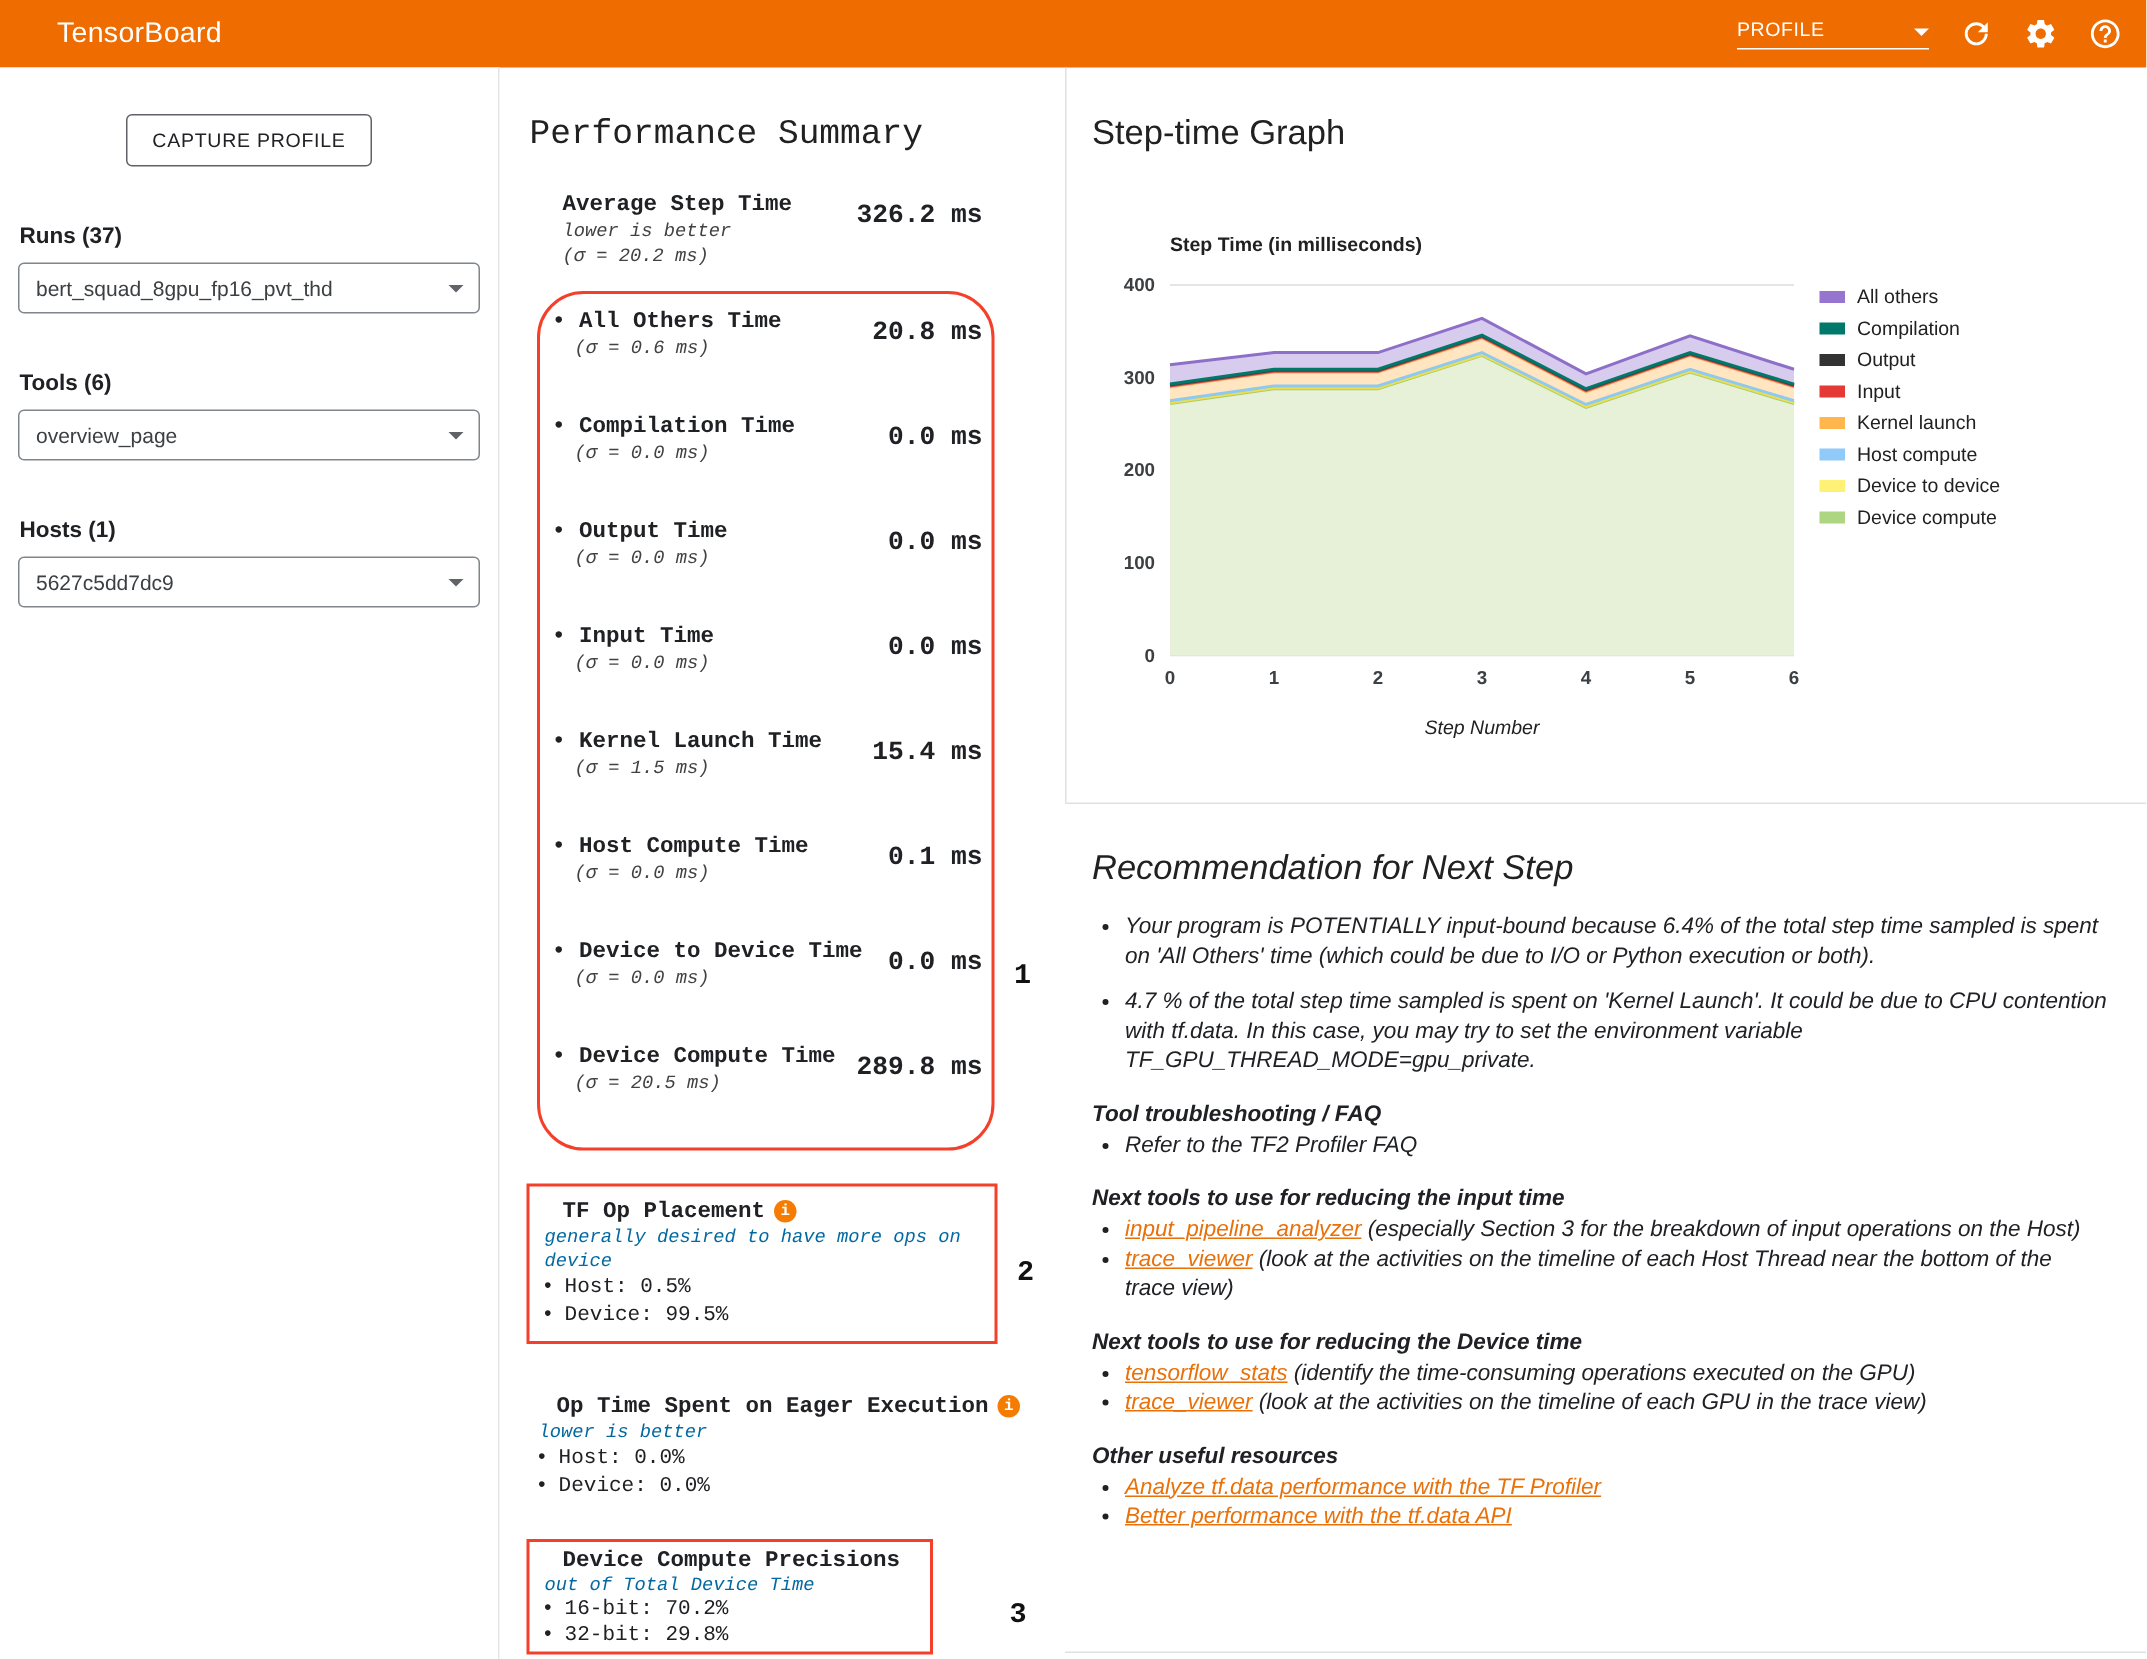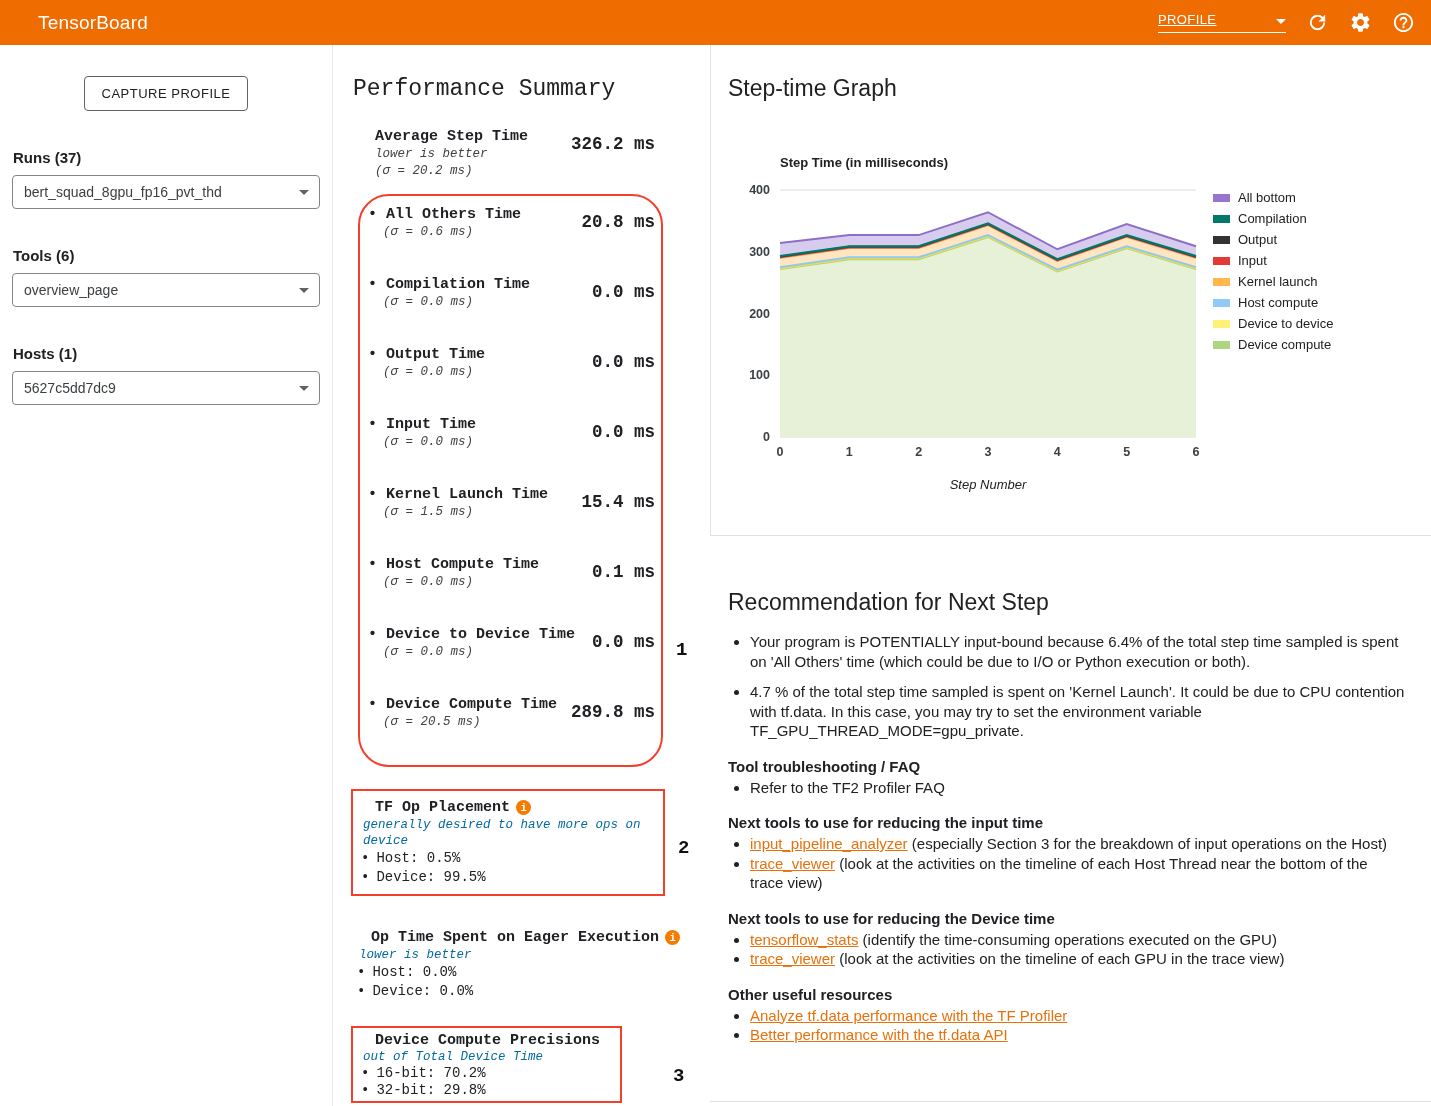--- a/index.html
+++ b/index.html
@@ -2,21 +2,21 @@
 <html><head>
 <meta charset="utf-8">
 <style>
   * { margin:0; padding:0; box-sizing:border-box; }
   html,body { width:1431px; height:1106px; background:#fff; font-family:"Liberation Sans",sans-serif; color:#202124; overflow:hidden; }
   .app { position:relative; width:1431px; height:1106px; }
 
   
   .header { position:absolute; left:0; top:0; width:1431px; height:45px; background:#ef6c00; display:flex; align-items:center; padding:0 16px; color:#fff; }
   .tb-title { font-size:19px; font-weight:500; letter-spacing:.2px;margin-left:22px; }
-  .header-right { margin-left:auto; display:flex; align-items:center; gap:20px;text-decoration:underline; }
+  .header-right { margin-left:auto; display:flex; align-items:center; gap:20px; }
   .profile-select { display:flex; align-items:flex-end; justify-content:space-between; width:128px; border-bottom:1px solid #fff; padding-bottom:5px; font-size:13px; font-weight:500; letter-spacing:.4px; cursor:pointer; }
   .caret-white { width:0; height:0; border-left:5px solid transparent; border-right:5px solid transparent; border-top:5px solid #fff; margin-bottom:3px; }
   .hicon { width:23px; height:23px; fill:#fff; cursor:pointer; display:block; }
 
   
   .sidebar { position:absolute; left:0; top:45px; width:333px; height:1061px; border-right:1px solid #e6e6e6; background:#fff; }
   .capture-btn { display:block; margin:31px auto 0; padding:9px 17px; background:#fff; border:1px solid #5f6368; border-radius:4px; font-family:inherit; font-size:13px; font-weight:500; letter-spacing:.5px; color:#202124; cursor:pointer; }
   .side-label { margin:38px 0 0 13px; font-size:15px; font-weight:700; color:#202124; }
   .side-select { margin:9px 12px 0; height:34px; border:1px solid #80868b; border-radius:4px; display:flex; align-items:center; justify-content:space-between; padding:0 10px 0 11px; font-size:14px; color:#3c4043; cursor:pointer; background:#fff; }
   .caret-gray { width:0; height:0; border-left:5px solid transparent; border-right:5px solid transparent; border-top:5.5px solid #5f6368; }
@@ -55,21 +55,21 @@
   .hline2 { position:absolute; left:0; top:1056px; width:721px; height:1px; background:#e0e0e0; }
   .stg-title { position:absolute; left:18px; top:30px; font-size:23px; font-weight:400; color:#212121; }
   .chart-title { position:absolute; left:70px; top:110px; font-size:13px; font-weight:700; color:#212121; }
   #stepchart { position:absolute; left:0; top:0; width:721px; height:470px; pointer-events:none; }
   #stepchart .tick { font-family:"Liberation Sans",sans-serif; font-size:12.5px; font-weight:700; fill:#3c4043; }
   .xlabel { position:absolute; left:70px; top:432px; width:416px; text-align:center; font-size:13px; font-style:italic; color:#212121; }
   .legend { position:absolute; left:503px; top:146px; display:flex; flex-direction:column; gap:8px; }
   .legend-row { display:flex; align-items:center; font-size:13px; color:#212121; line-height:13px; }
   .legend-swatch { width:17px; height:8px; margin-right:8px; display:inline-block; }
 
-  .recommendation { position:absolute; left:0; top:500px; width:721px; padding:44px 26px 0 18px; }
+  .recommendation { position:absolute; left:0; top:476px; width:721px; padding:44px 26px 0 18px;font-style:italic; }
   .rec-title { font-size:23px; font-weight:400; color:#212121; }
   .rec-bullets { margin:16px 0 0 0; padding-left:22px; }
   .rec-bullets li { font-size:15px; line-height:19.5px; margin-bottom:11px; color:#202124; }
   .rec-sub { font-size:15px; font-weight:700; color:#202124; margin-top:17px; }
   .rec-list { padding-left:22px; margin-top:3px; }
   .rec-list li { font-size:15px; line-height:19.5px; color:#202124; }
   a.link { color:#e8710a; text-decoration:underline; cursor:pointer; }
 </style>
 </head>
 <body>
@@ -258,21 +258,21 @@
         <path d="M 70 212.925 L 139.33333333333331 203.045 L 208.66666666666666 203.045 L 278 180.1975 L 347.3333333333333 216.0125 L 416.6666666666667 191.93 L 486 212.925" fill="none" stroke="#f5b266" stroke-width="2"></path>
         <path d="M 70 212.3075 L 139.33333333333331 202.4275 L 208.66666666666666 202.4275 L 278 179.58 L 347.3333333333333 215.395 L 416.6666666666667 191.3125 L 486 212.3075" fill="none" stroke="#e04a3f" stroke-width="2"></path>
         <path d="M 70 211.69 L 139.33333333333331 201.81 L 208.66666666666666 201.81 L 278 178.9625 L 347.3333333333333 214.7775 L 416.6666666666667 190.695 L 486 211.69" fill="none" stroke="#424242" stroke-width="2"></path>
         <path d="M 70 211.0725 L 139.33333333333331 201.1925 L 208.66666666666666 201.1925 L 278 178.345 L 347.3333333333333 214.16 L 416.6666666666667 190.0775 L 486 211.0725" fill="none" stroke="#00796b" stroke-width="2"></path>
         <path d="M 70 198.105 L 139.33333333333331 190.0775 L 208.66666666666666 190.0775 L 278 167.23 L 347.3333333333333 204.28 L 416.6666666666667 178.9625 L 486 201.1925" fill="none" stroke="#8e6fc8" stroke-width="2"></path>
       </svg>
     <div class="xlabel">Step Number</div>
     <div class="legend" id="legend">
         <div class="legend-row">
           <span class="legend-swatch" style="background: rgb(149, 117, 205);"></span>
-          <span>All bottom</span>
+          <span>All others</span>
         </div>
         <div class="legend-row">
           <span class="legend-swatch" style="background: rgb(0, 121, 107);"></span>
           <span>Compilation</span>
         </div>
         <div class="legend-row">
           <span class="legend-swatch" style="background: rgb(51, 51, 51);"></span>
           <span>Output</span>
         </div>
         <div class="legend-row">

